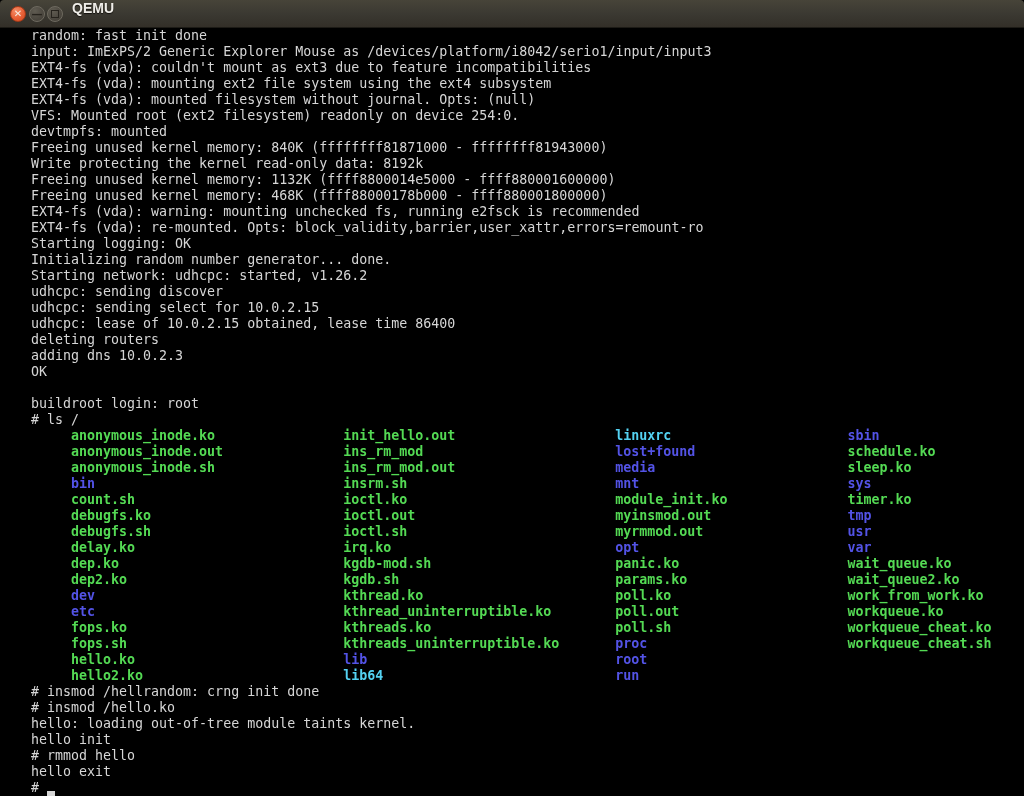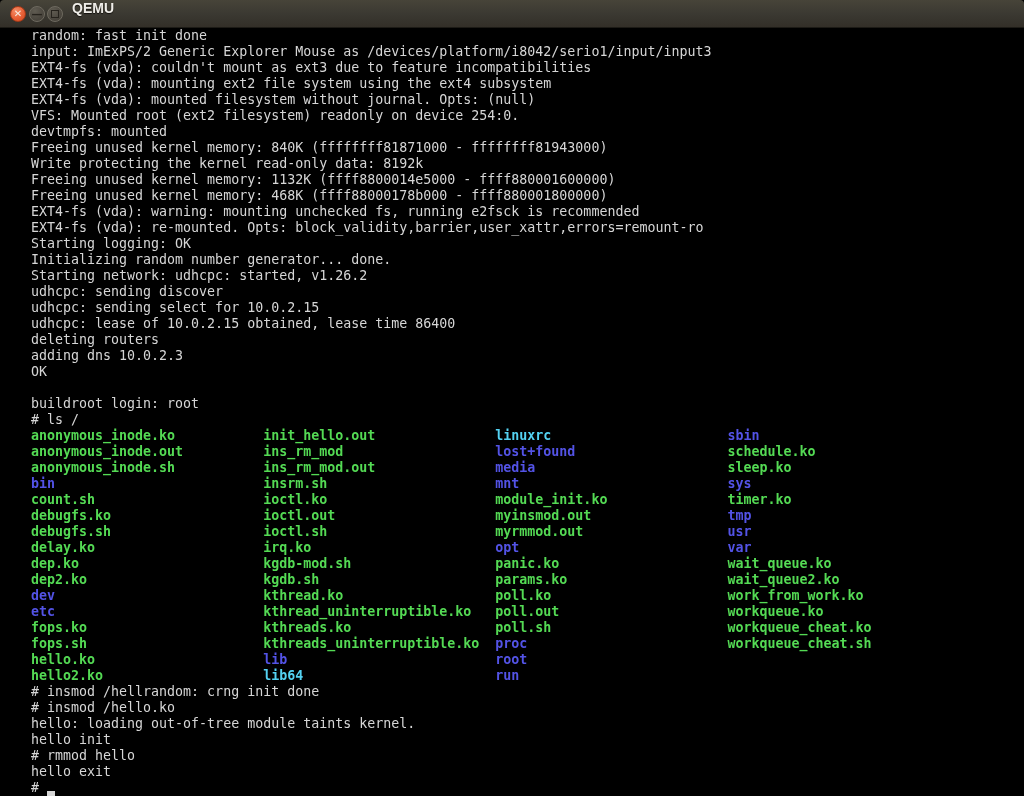--- a/index.html
+++ b/index.html
@@ -39,21 +39,21 @@
     text-shadow:0 1px 1px #14120e;
   }
   
   .console{
     position:absolute;top:28px;left:0;width:1024px;height:768px;
     background:#000;color:#d6d6d6;
     font:13.3px/16px "DejaVu Sans Mono",monospace;
     white-space:pre;overflow:hidden;padding-left:31px;
   }
   .line{height:16px;white-space:pre;}
-  .cell{display:inline-block;width:29ch;vertical-align:top;}
+  .cell{display:inline-block;width:29ch;vertical-align:top;margin-left:40px;}
   .file{font-weight:bold;}
   .cursor{
     display:inline-block;width:8px;height:16px;vertical-align:top;
     background:linear-gradient(transparent 11px,#d6d6d6 11px);
   }
 </style>
 </head>
 <body>
 
 <div class="window">

